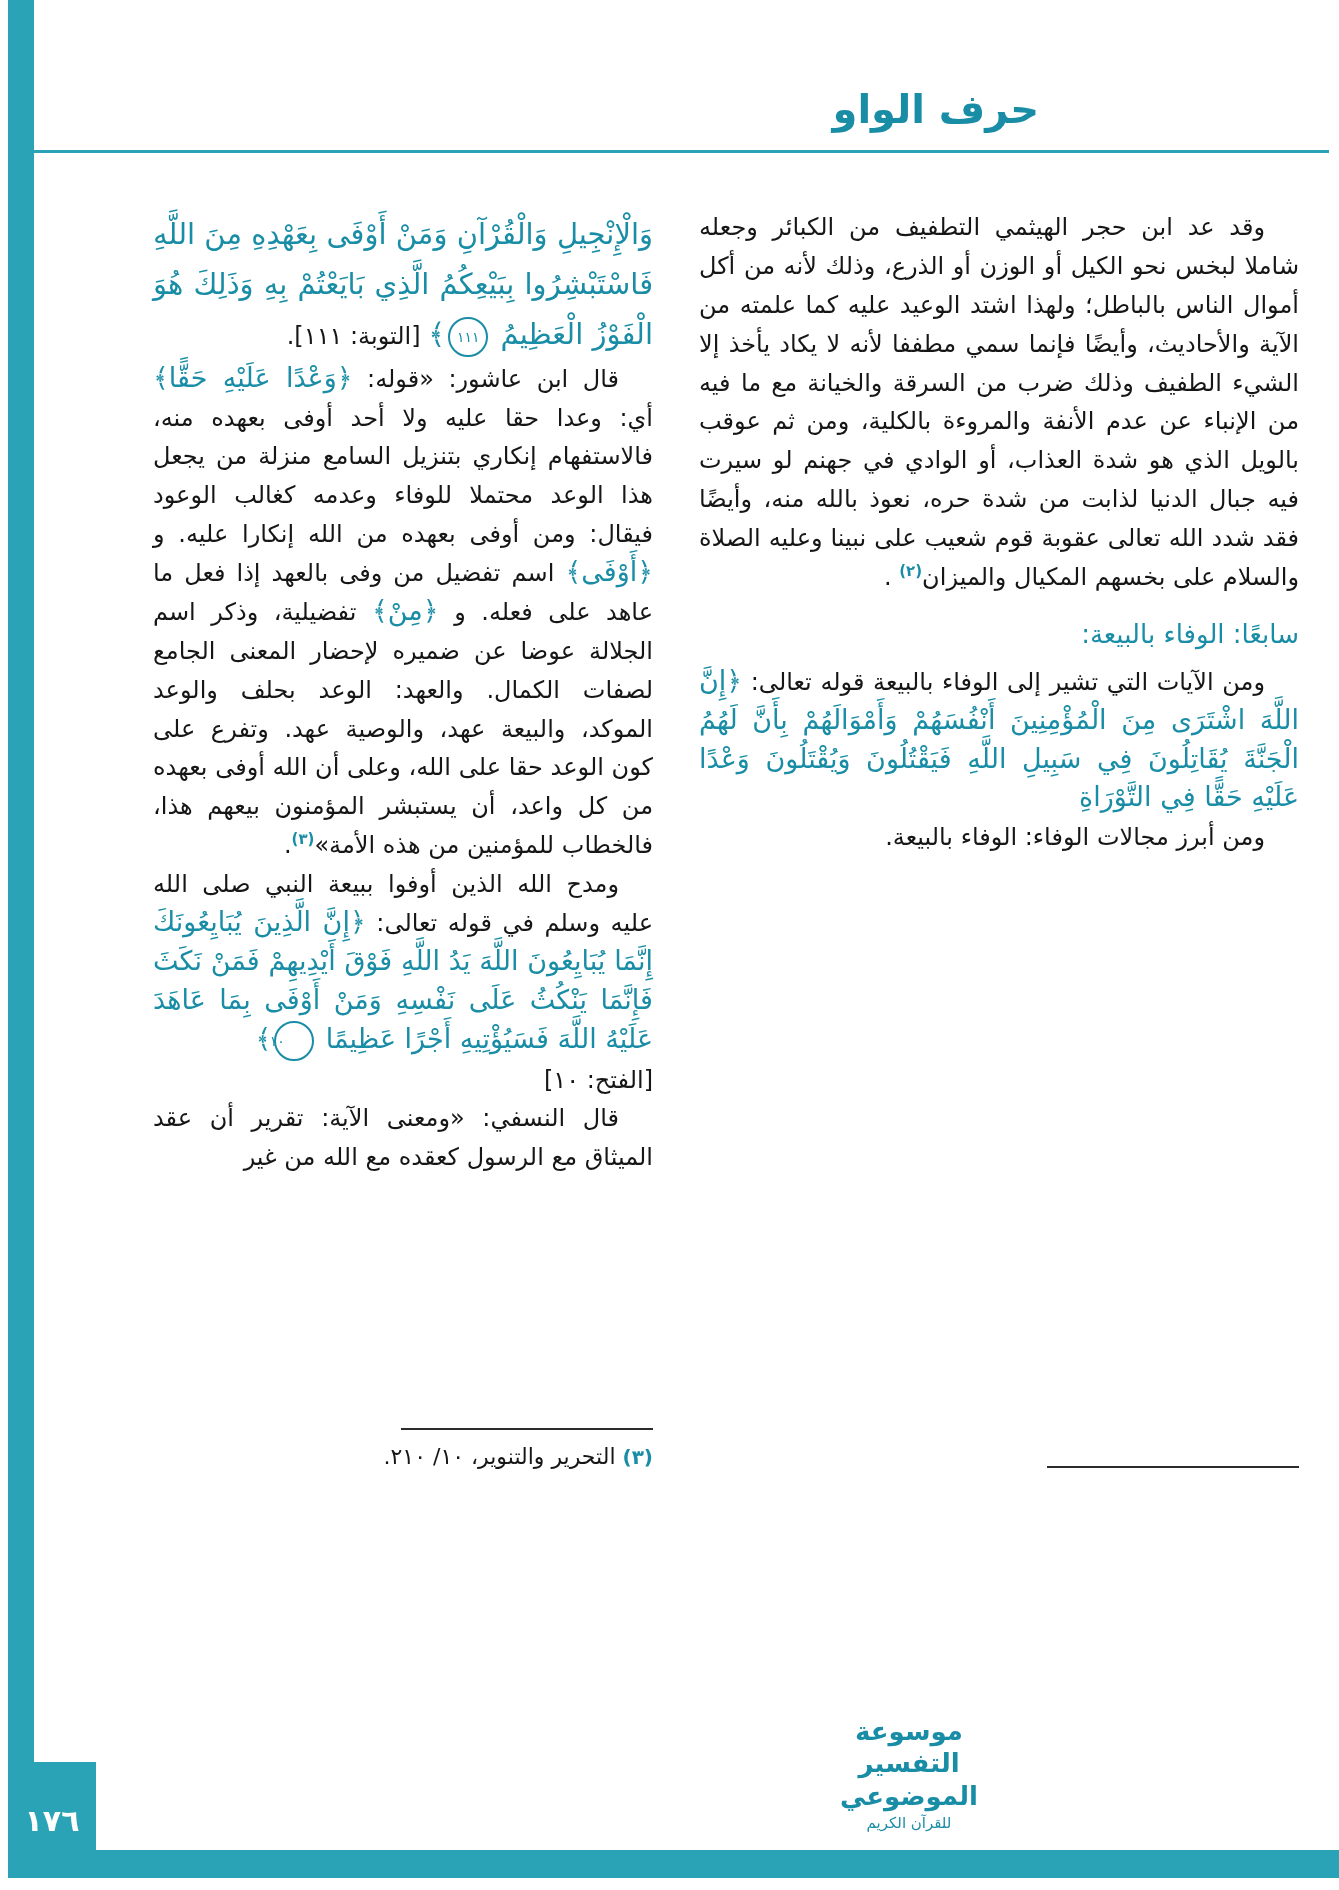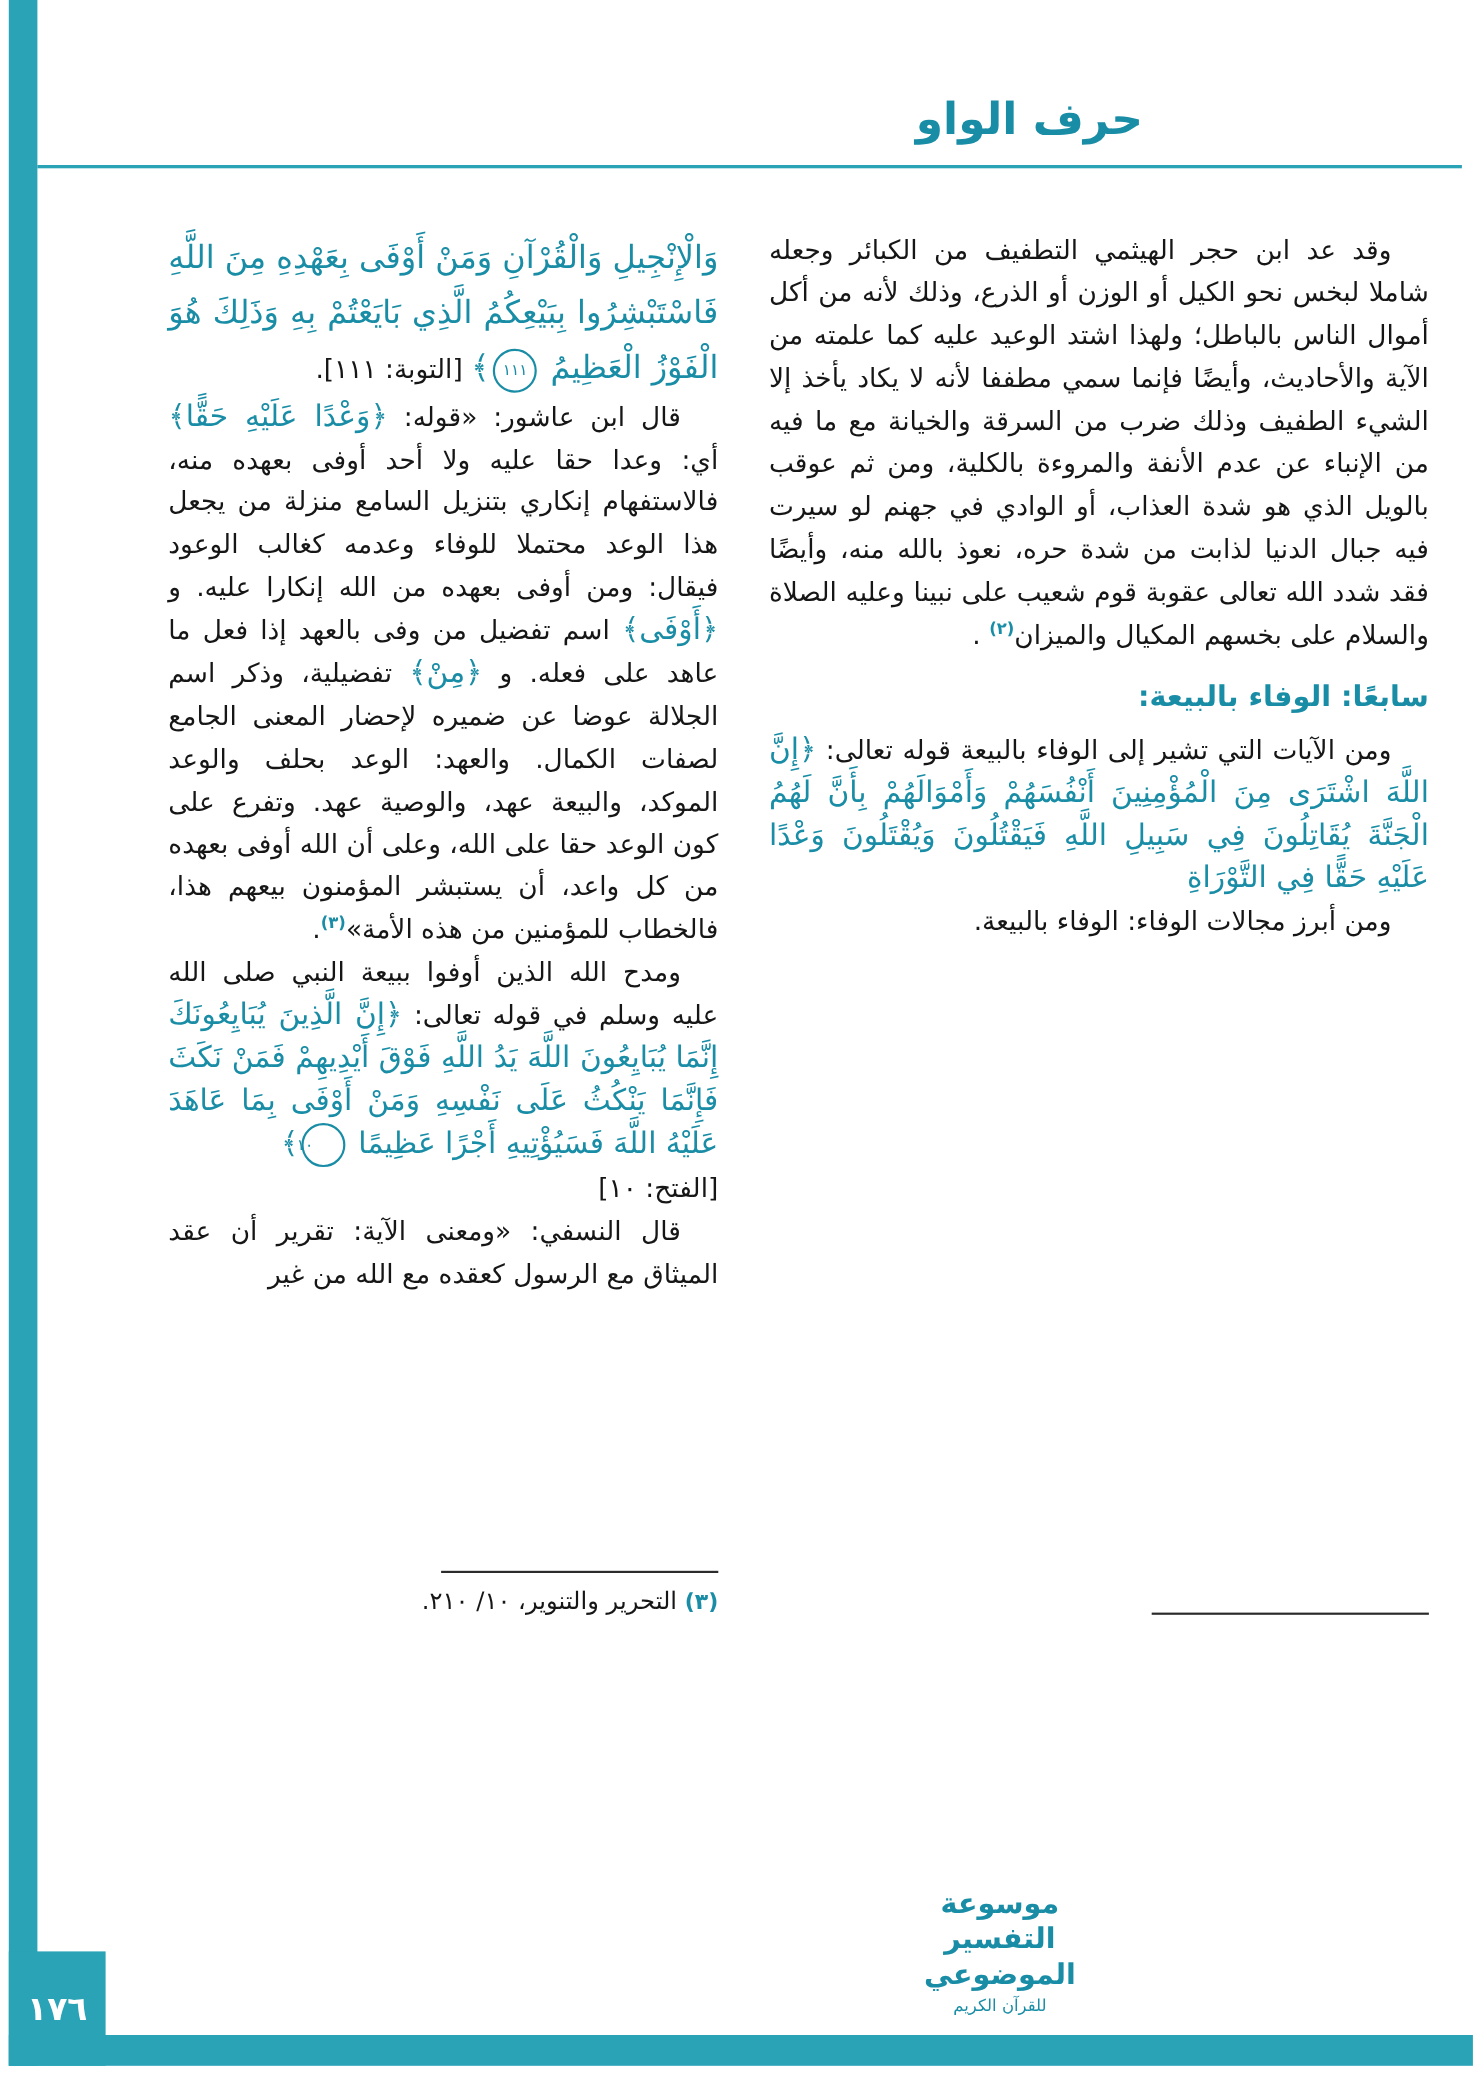--- a/index.html
+++ b/index.html
@@ -20,21 +20,21 @@
   
   .left-bar {
     position: absolute; left: 8px; top: 0; bottom: 12px; width: 26px;
     background: var(--bar);
   }
   .bottom-bar {
     position: absolute; left: 8px; right: 0; bottom: 12px; height: 28px;
     background: var(--bar);
   }
   .pagenum-block {
-    position: absolute; left: 8px; bottom: 12px; width: 88px; height: 104px;
+    position: absolute; left: 8px; bottom: 12px; width: 88px; height: 116px;
     background: var(--bar);
     display: flex; align-items: center; justify-content: center;
   }
   .pagenum { color: #ffffff; font-size: 30px; font-weight: bold; }
 
   
   .chapter-title {
     position: absolute; top: 86px; right: 300px;
     color: var(--accent); font-size: 40px; font-weight: bold;
     letter-spacing: 0;
@@ -67,21 +67,21 @@
   .seg-fnref {
     color: var(--accent); font-size: 15px; vertical-align: super; font-weight: bold;
   }
   .seg-ayah {
     display: inline-flex; align-items: center; justify-content: center;
     width: 36px; height: 36px; border: 2px solid var(--accent); border-radius: 50%;
     color: var(--accent); font-size: 14px; vertical-align: middle; margin: 0 3px;
     line-height: 1;
   }
   .sec-heading {
-    color: var(--accent); font-size: 26px; font-weight: bold;
+    color: var(--accent); font-size: 26px; font-weight: normal;
     margin: 22px 0 14px 0; text-align: right;
   }
 
   
   .fn-sep {
     margin-top: auto;
     width: 252px; border-top: 2px solid #2b2b2b; margin-bottom: 8px;
   }
   .footnote { font-size: 22px; line-height: 1.75; text-align: right; }
   .footnote .seg-fnref { font-size: 20px; vertical-align: baseline; }

